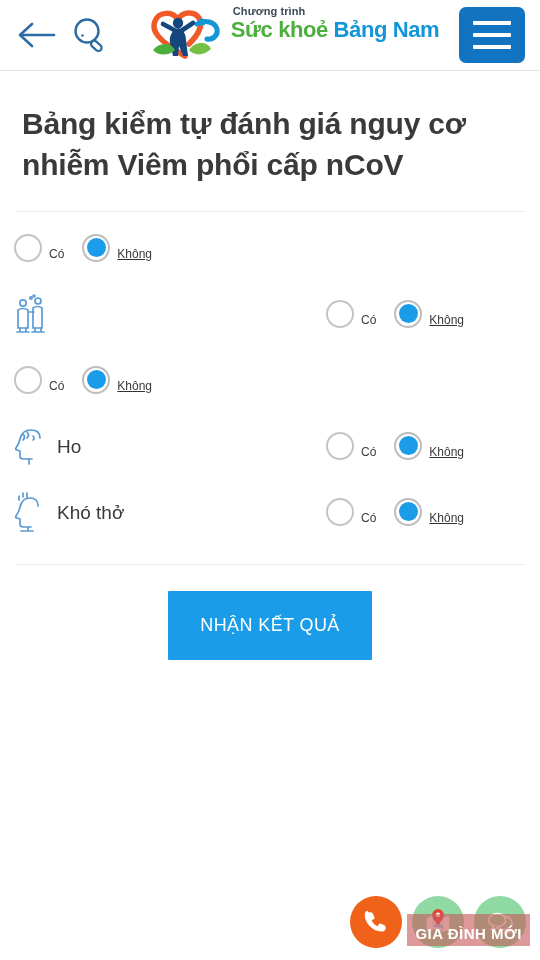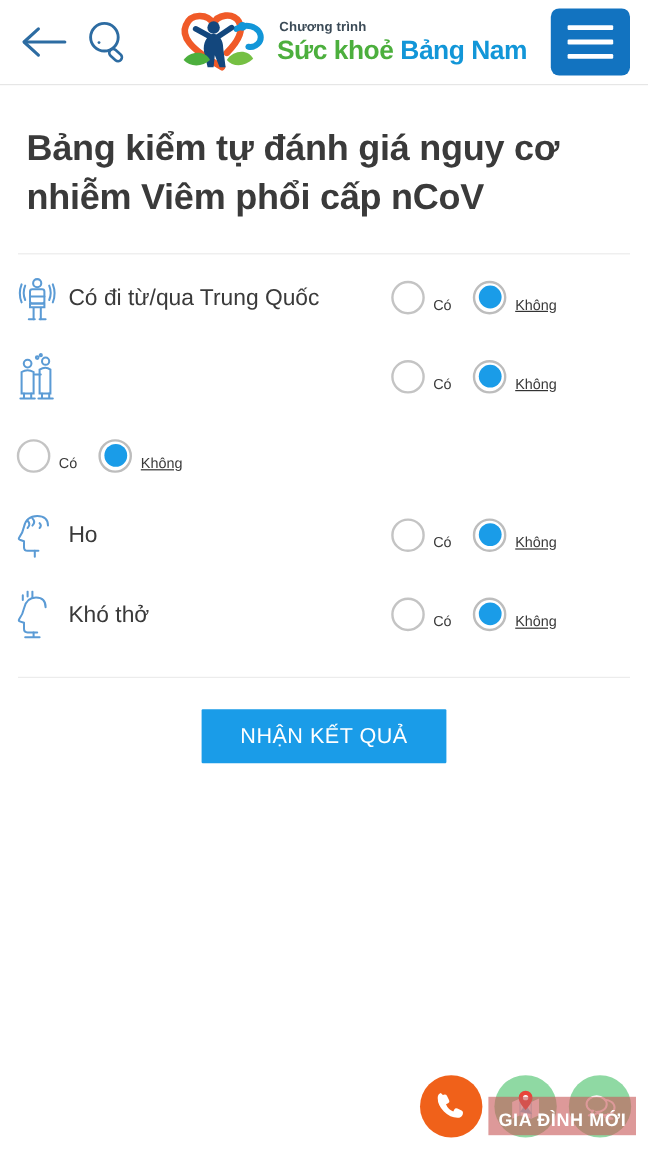--- a/index.html
+++ b/index.html
@@ -31,21 +31,21 @@
   }
   .icon-back{width:42px;height:34px;display:block;}
   .icon-search{width:42px;height:40px;display:block;}
 
   .hdr-logo{
     flex:1;
     display:flex;
     align-items:center;
     justify-content:center;
   }
-  .logo-wrap{display:flex;align-items:center;gap:4px;}
+  .logo-wrap{display:flex;gap:4px;}
   .logo-mark{width:82px;height:58px;display:block;}
   .logo-text{display:flex;flex-direction:column;line-height:1;}
   .logo-text-top{
     font-size:11px;color:#3b4a56;font-weight:600;
     letter-spacing:.1px;margin-bottom:2px;margin-left:2px;
   }
   .logo-text-main{
     font-size:22px;font-weight:700;letter-spacing:-0.4px;white-space:nowrap;
   }
   .lt-green{color:#4caf3d;}
@@ -145,21 +145,21 @@
     display:flex;justify-content:center;
     padding-top:26px;
   }
   .submit-btn{
     background:#1a9ce8;
     color:#ffffff;
     border:none;
     font-family:"Liberation Sans", sans-serif;
     font-size:18px;
     letter-spacing:.4px;
-    padding:12px 32px;
+    padding:24px 32px;
     cursor:pointer;
     border-radius:1px;
   }
 
   
   .fabs{
     position:absolute;
     right:14px;bottom:12px;
     display:flex;align-items:flex-end;gap:10px;
   }
@@ -243,36 +243,20 @@
   </div>
 </div>
 
 <h1 class="page-title">Bảng kiểm tự đánh giá nguy cơ nhiễm Viêm phổi cấp nCoV</h1>
 
 <div class="divider"></div>
 
 <div class="questions">
 
   <div class="qrow">
-    <div class="qleft">
-      <span class="qicon">
-        <svg viewBox="0 0 34 42" width="34" height="42" aria-hidden="true">
-          <g fill="none" stroke="#5b9bd5" stroke-width="1.7" stroke-linecap="round">
-            <circle cx="17" cy="8" r="3.4"></circle>
-            <rect x="11" y="13" width="12" height="12" rx="2"></rect>
-            <path d="M11 19 h12"></path>
-            <path d="M14 28 v10 M20 28 v10 M11 25 h12 l0 3 h-12 z"></path>
-            <path d="M10 38 h5 M19 38 h5"></path>
-            <path d="M7 10 q-2.5 6 0 12 M4 9 q-3 7.5 0 15"></path>
-            <path d="M27 10 q2.5 6 0 12 M30 9 q3 7.5 0 15"></path>
-          </g>
-        </svg>
-      </span>
-      <span class="qlabel">Có đi từ/qua Trung Quốc</span>
-    </div>
     <div class="qright">
       <label class="opt">
         <span class="radio off"></span>
         <span class="optlabel">Có</span>
       </label>
       <label class="opt">
         <span class="radio on"></span>
         <span class="optlabel">Không</span>
       </label>
     </div>

